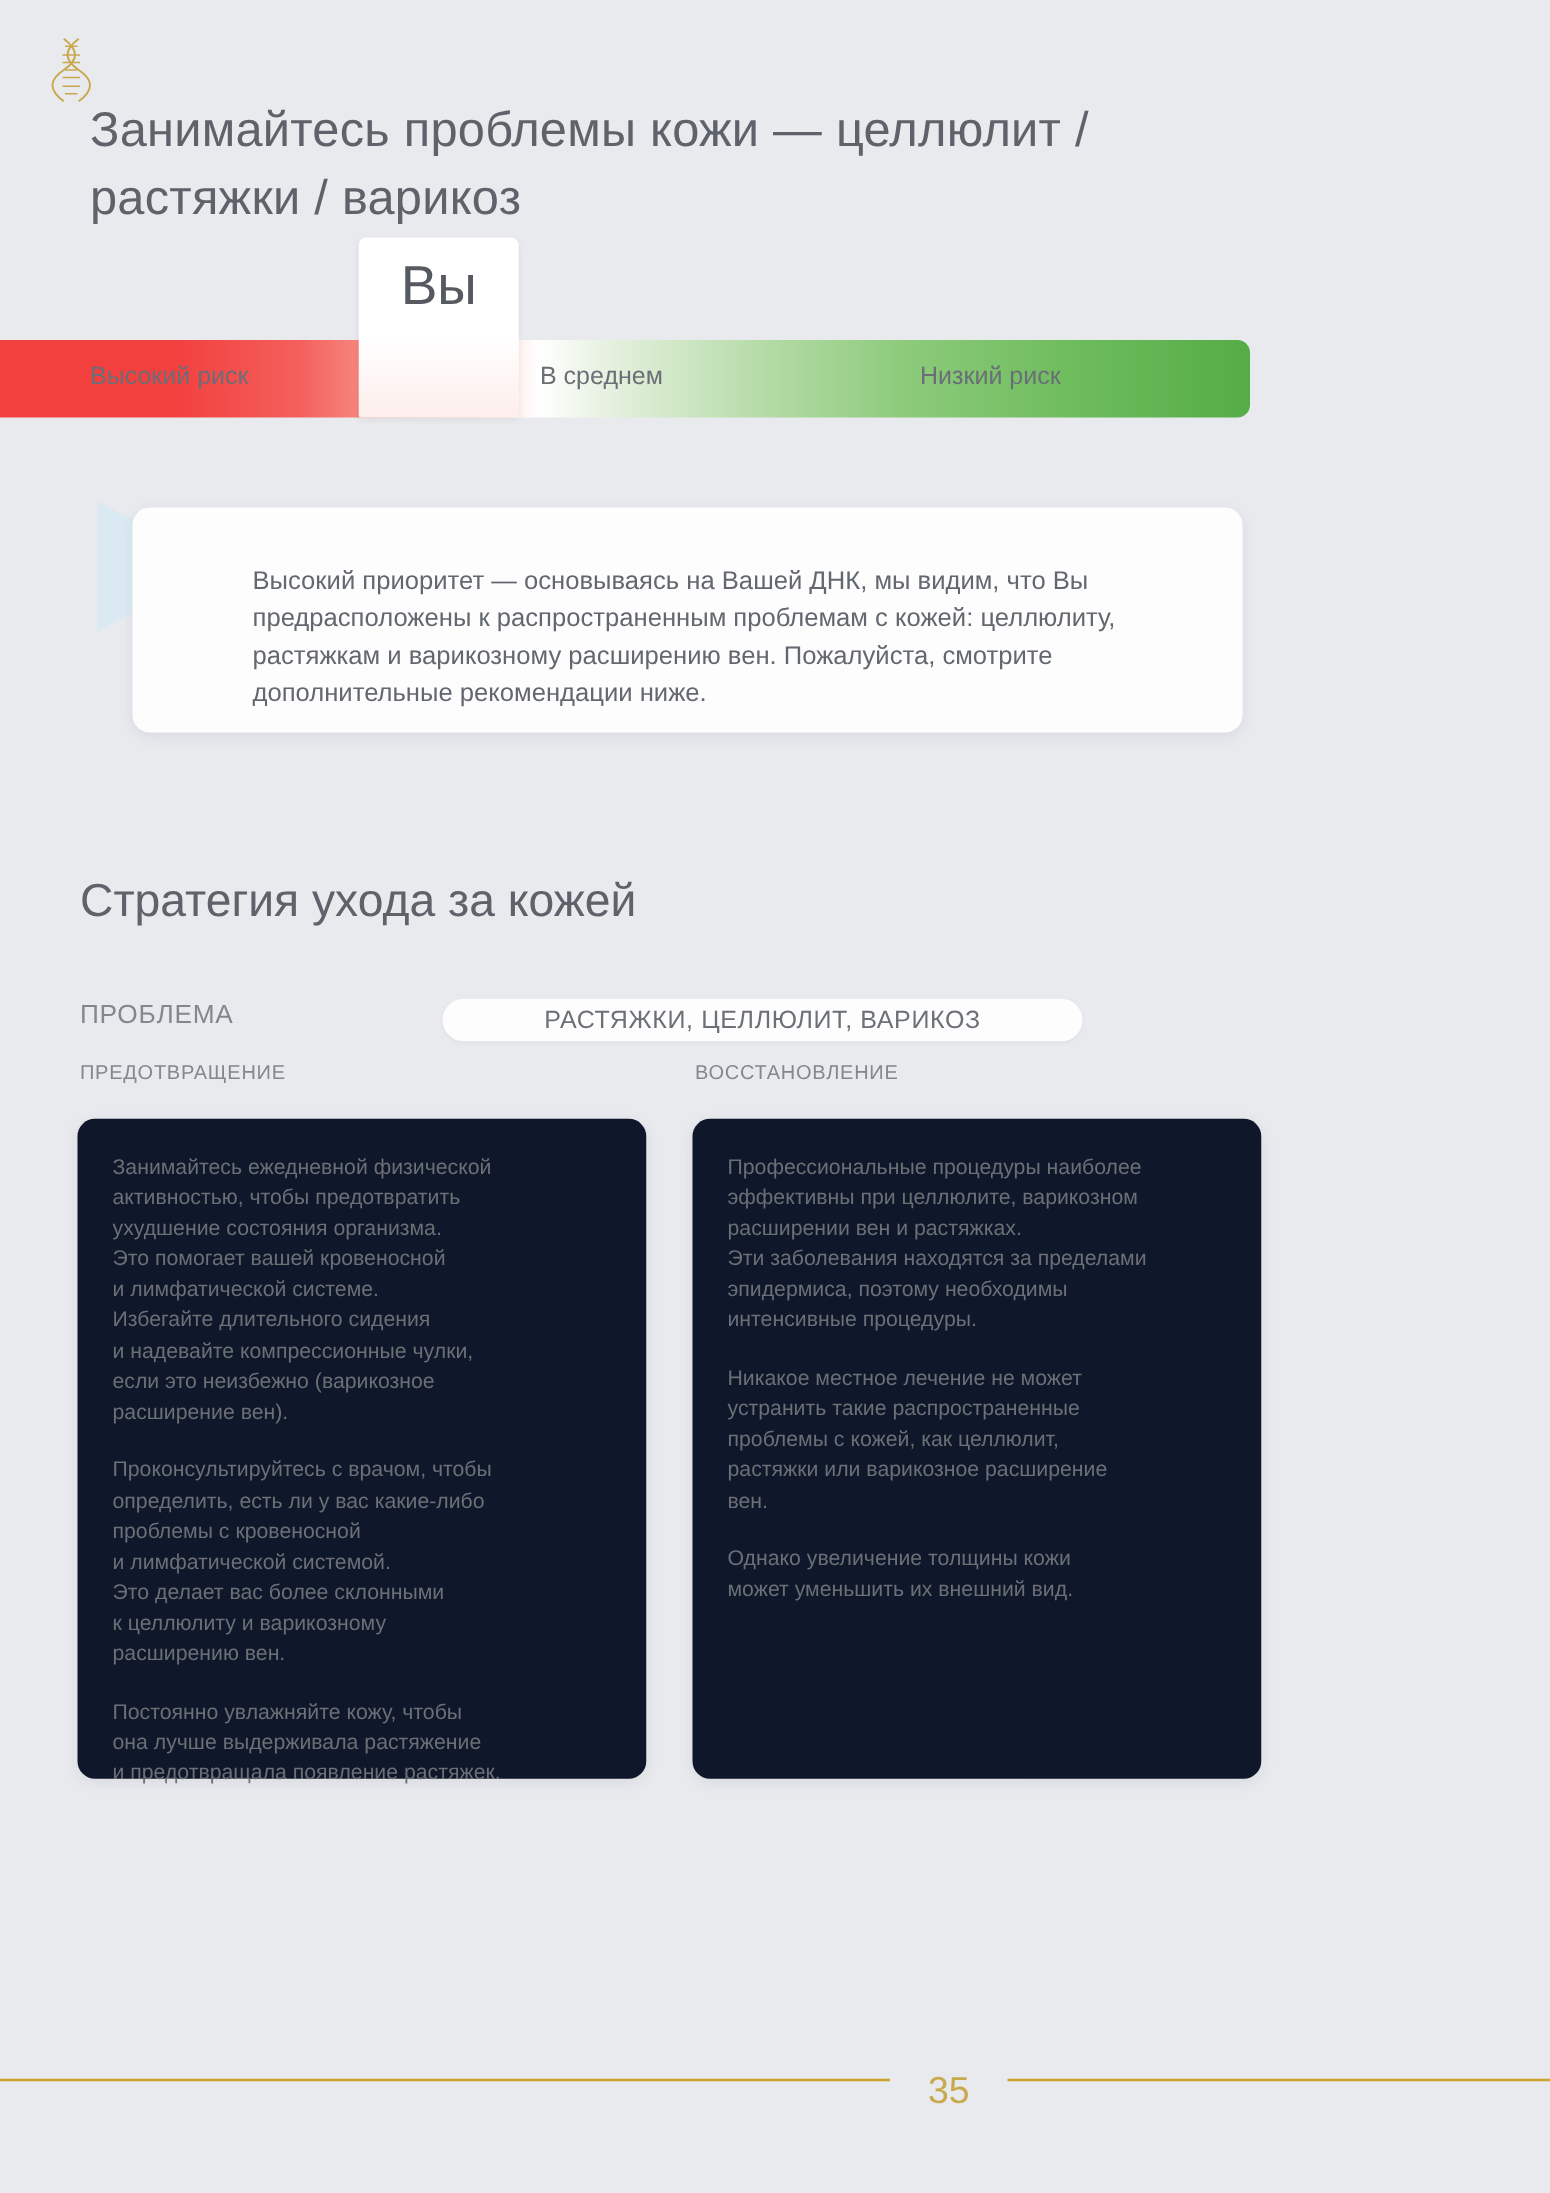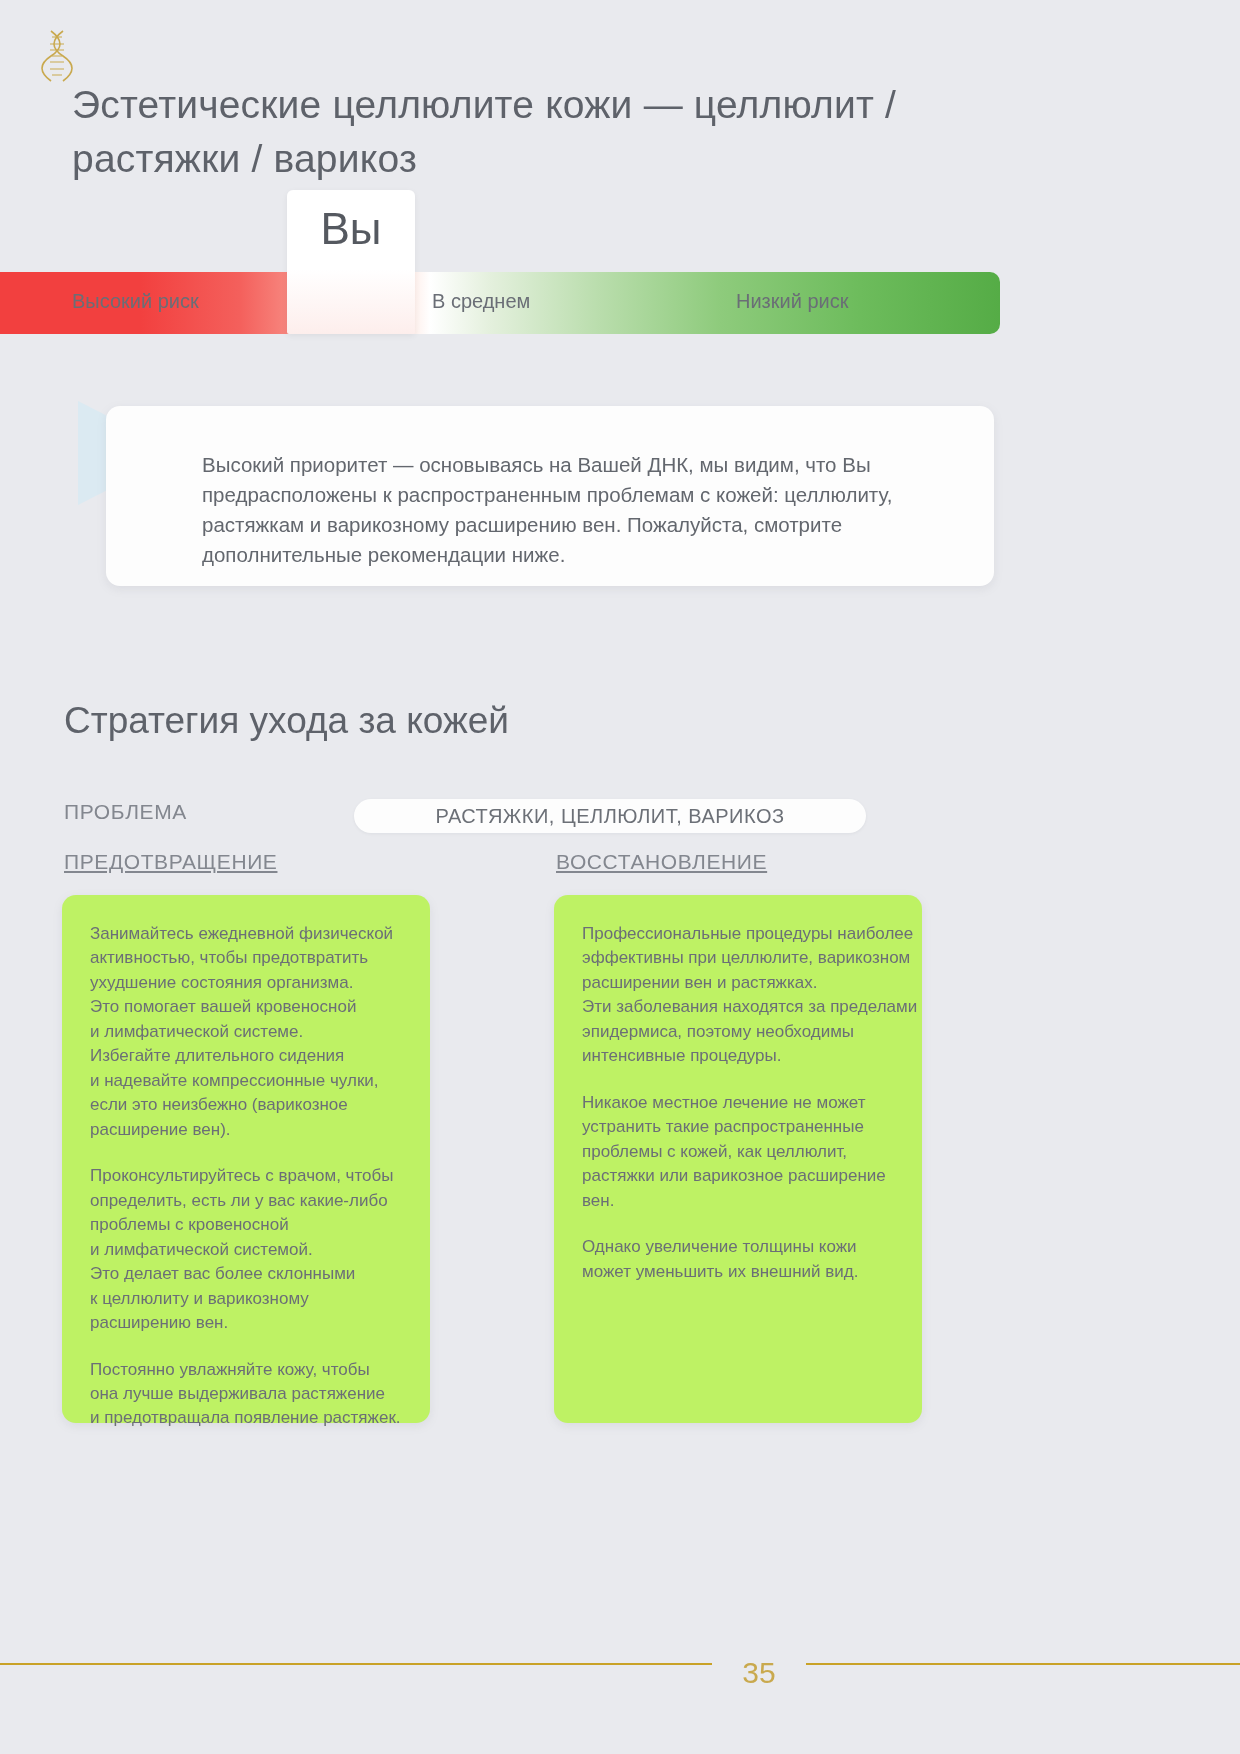--- a/index.html
+++ b/index.html
@@ -163,34 +163,33 @@
     left: 0; right: 0; top: 6px;
     text-align: center;
     font-size: 20px;
     letter-spacing: 0.5px;
     color: #6c7077;
   }
 
   .col-head {
     position: absolute;
     top: 850px;
-    font-size: 21px;
+    font-size: 16px;
     letter-spacing: 0.6px;
     color: #83878f;
-    text-decoration: underline;
   }
   .col-head.prevent { left: 64px; }
   .col-head.recover { left: 556px; }
 
   .card {
     position: absolute;
     top: 895px;
-    width: 368px;
+    width: 455px;
     height: 528px;
-    background: #bef264;
+    background: #0f172a;
     border-radius: 14px;
     box-shadow: 0 3px 10px rgba(120,125,140,0.13);
   }
   .card.left  { left: 62px; }
   .card.right { left: 554px; }
   .card-paras {
     position: absolute;
     left: 28px;
     top: 27px;
     width: 392px;
@@ -233,21 +232,21 @@
 <div class="logo">
   <svg width="34" height="56" viewBox="0 0 34 56">
     <g fill="none" stroke="#c9a94e" stroke-width="1.6">
       <path d="M11 3 C23 12, 23 20, 11 28 C-1 36, -1 44, 11 53"></path>
       <path d="M23 3 C11 12, 11 20, 23 28 C35 36, 35 44, 23 53"></path>
       <path d="M12 9 L22 9 M10 16 L24 16 M10 22 L24 22 M12 28 L22 28 M10 34 L24 34 M10 41 L24 41 M12 47 L22 47" stroke-width="1.2"></path>
     </g>
   </svg>
 </div>
 
-<div class="page-title">Эстетические целлюлите кожи — целлюлит / растяжки / варикоз</div>
+<div class="page-title">Занимайтесь проблемы кожи — целлюлит / растяжки / варикоз</div>
 
 <div class="risk-wrap">
   <div class="risk-bar"></div>
   <div class="risk-label high">Высокий риск</div>
   <div class="risk-label mid">В среднем</div>
   <div class="risk-label low">Низкий риск</div>
   <div class="you-marker">
     <span>Вы</span>
   </div>
 </div>

